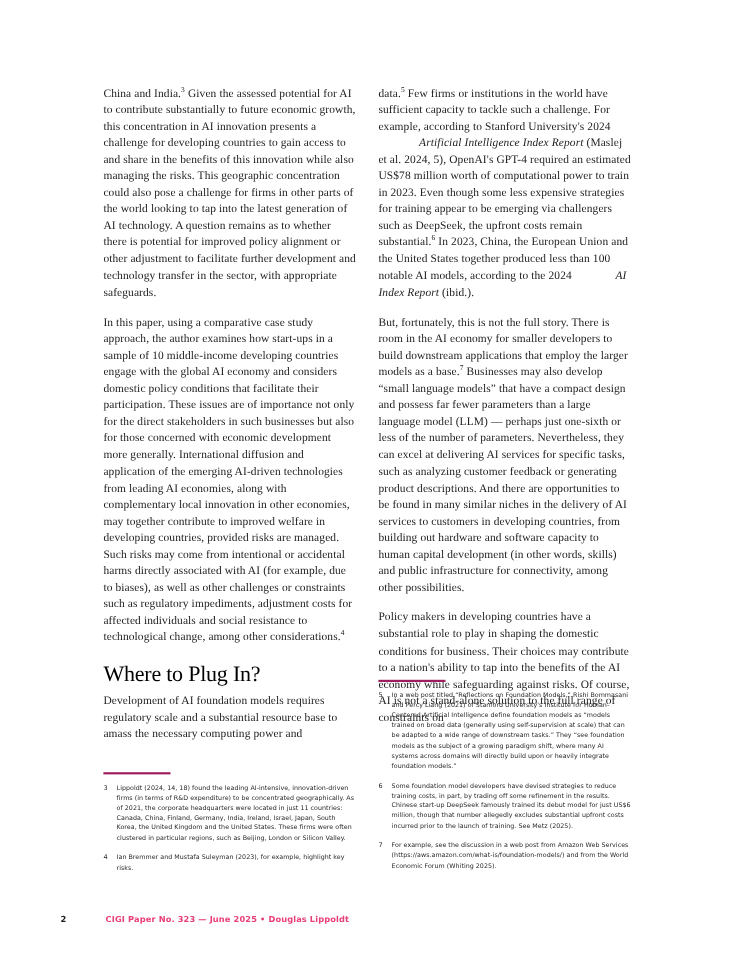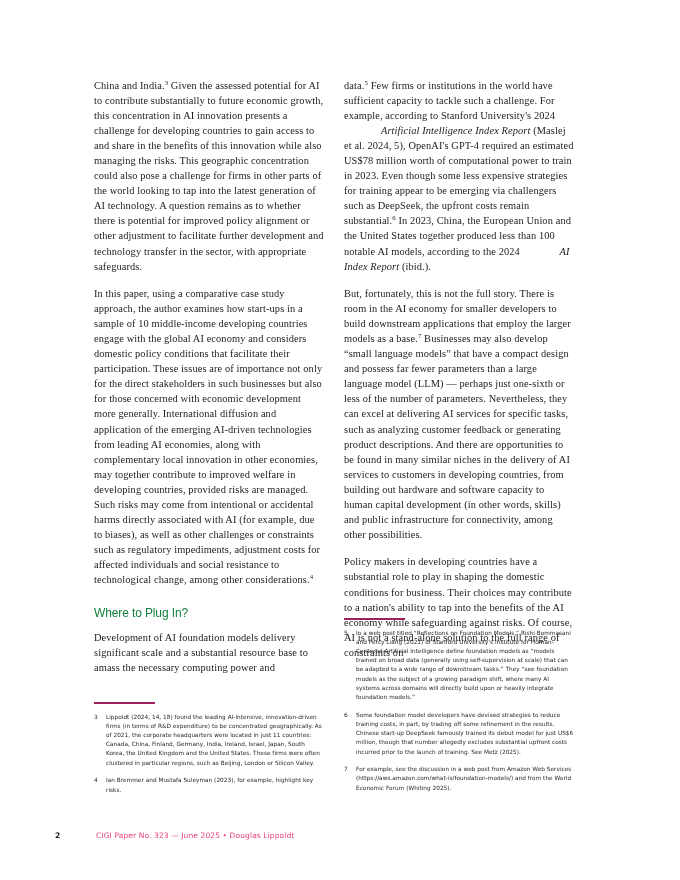--- a/index.html
+++ b/index.html
@@ -50,26 +50,26 @@
 
   .it { font-style: italic; margin-left: 37px; }
   sup.fn {
     font-size: 6.8px;
     vertical-align: super;
     line-height: 0;
   }
 
   h2.section-head {
     margin: 17px 0 7px 0;
-    font-family: Liberation Sans, sans-serif;
-    font-size: 12px;
+    font-family: Liberation Serif, serif;
+    font-size: 20px;
     font-weight: 400;
     line-height: 19px;
     letter-spacing: -0.01em;
-    color: #15803d;
+    color: #000000;
   }
 
   
   .fn-block {
     position: absolute;
     width: 230px;
   }
   #fn-col-left  { left: 94px;  top: 702px; }
   #fn-col-right { left: 344px; top: 618px; }
 
@@ -110,41 +110,41 @@
     font-family: "DejaVu Sans", "Liberation Sans", sans-serif;
     font-size: 7.6px;
     font-weight: 700;
     color: #231f20;
     width: 41px;
     flex: 0 0 41px;
   }
   .footer-meta {
     font-family: "DejaVu Sans", "Liberation Sans", sans-serif;
     font-size: 7.5px;
-    font-weight: 400;
+    font-weight: 700;
     color: #e9407a;
     letter-spacing: 0.015em;
     white-space: nowrap;
   }
 </style>
 </head>
 <body>
 
 <div class="page">
 
   <div class="columns">
 
     <div class="col">
       <div>
           <p class="body">China and India.<sup class="fn">3</sup> Given the assessed potential for AI to contribute substantially to future economic growth, this concentration in AI innovation presents a challenge for developing countries to gain access to and share in the benefits of this innovation while also managing the risks. This geographic concentration could also pose a challenge for firms in other parts of the world looking to tap into the latest generation of AI technology. A question remains as to whether there is potential for improved policy alignment or other adjustment to facilitate further development and technology transfer in the sector, with appropriate safeguards.</p>
           <p class="body">In this paper, using a comparative case study approach, the author examines how start-ups in a sample of 10 middle-income developing countries engage with the global AI economy and considers domestic policy conditions that facilitate their participation. These issues are of importance not only for the direct stakeholders in such businesses but also for those concerned with economic development more generally. International diffusion and application of the emerging AI-driven technologies from leading AI economies, along with complementary local innovation in other economies, may together contribute to improved welfare in developing countries, provided risks are managed. Such risks may come from intentional or accidental harms directly associated with AI (for example, due to biases), as well as other challenges or constraints such as regulatory impediments, adjustment costs for affected individuals and social resistance to technological change, among other considerations.<sup class="fn">4</sup></p>
         </div>
       <h2 class="section-head">Where to Plug In?</h2>
       <div>
-          <p class="body">Development of AI foundation models delivery significant scale and a substantial resource base to amass the necessary computing power and</p>
+          <p class="body">Development of AI foundation models requires regulatory scale and a substantial resource base to amass the necessary computing power and</p>
         </div>
     </div>
 
     <div class="col">
       <div>
           <p class="body">data.<sup class="fn">5</sup> Few firms or institutions in the world have sufficient capacity to tackle such a challenge. For example, according to Stanford University's 2024 <span class="it">Artificial Intelligence Index Report</span> (Maslej et al. 2024, 5), OpenAI's GPT-4 required an estimated US$78 million worth of computational power to train in 2023. Even though some less expensive strategies for training appear to be emerging via challengers such as DeepSeek, the upfront costs remain substantial.<sup class="fn">6</sup> In 2023, China, the European Union and the United States together produced less than 100 notable AI models, according to the 2024 <span class="it">AI Index Report</span> (ibid.).</p>
           <p class="body">But, fortunately, this is not the full story. There is room in the AI economy for smaller developers to build downstream applications that employ the larger models as a base.<sup class="fn">7</sup> Businesses may also develop “small language models” that have a compact design and possess far fewer parameters than a large language model (LLM) — perhaps just one-sixth or less of the number of parameters. Nevertheless, they can excel at delivering AI services for specific tasks, such as analyzing customer feedback or generating product descriptions. And there are opportunities to be found in many similar niches in the delivery of AI services to customers in developing countries, from building out hardware and software capacity to human capital development (in other words, skills) and public infrastructure for connectivity, among other possibilities.</p>
           <p class="body">Policy makers in developing countries have a substantial role to play in shaping the domestic conditions for business. Their choices may contribute to a nation's ability to tap into the benefits of the AI economy while safeguarding against risks. Of course, AI is not a stand-alone solution to the full range of constraints on</p>
         </div>
     </div>

